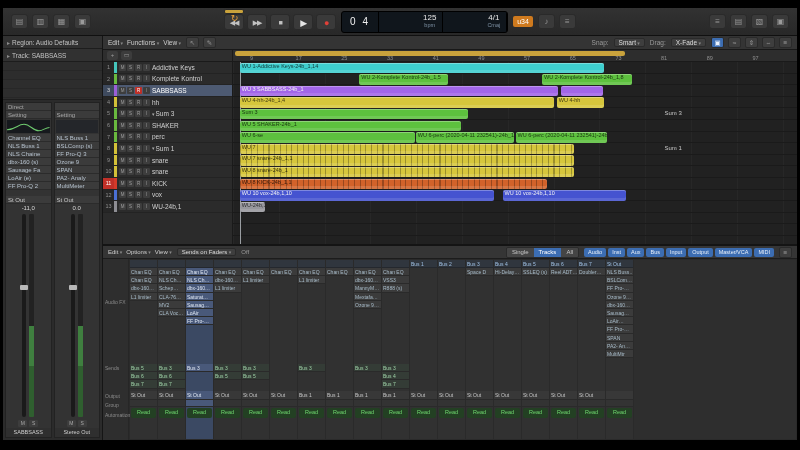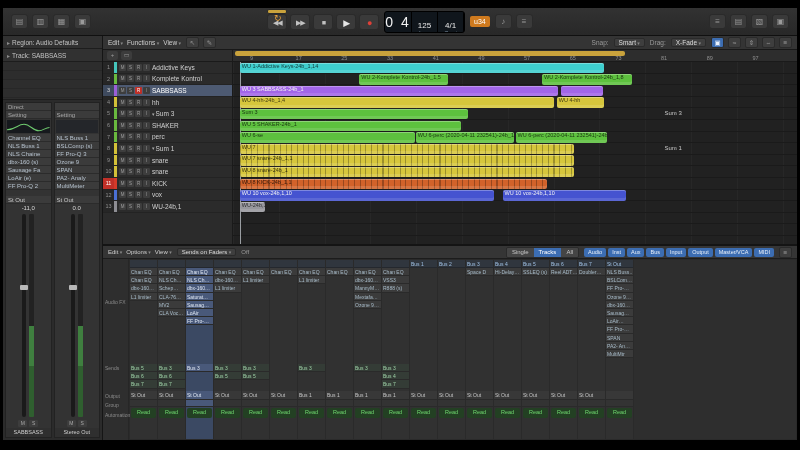--- a/index.html
+++ b/index.html
@@ -17,23 +17,23 @@
   .icon-btn { width:17px; height:15px; background:#3a3a3a; border:1px solid #2a2a2a; border-radius:3px;
     color:#9a9a9a; font-size:8px; line-height:13px; text-align:center; overflow:hidden; }
   .transport { display:flex; gap:3px; align-items:center; }
   .tbtn { width:20px; height:16px; font-size:7px; line-height:16px; text-align:center; color:#c2c2c2;
     background:#3a3a3a; border:1px solid #2a2a2a; border-radius:3px; letter-spacing:-1px; }
   .tbtn.play { font-size:9px; color:#e6e6e6; }
   .tbtn.rec { color:#e04038; font-size:9px; }
   .tbtn.cycle { color:#e8a03a; font-size:9px; }
   .lcd { height:22px; background:#10161c; border:1px solid #000; border-radius:3px;
     display:flex; align-items:stretch; overflow:hidden; }
-  .lcd-pos { font-size:14px; color:#f2f2f2; padding:0 0; display:flex; align-items:center;
+  .lcd-pos { font-size:10px; color:#f2f2f2; padding:0 8px; display:flex; align-items:center;
     border-right:1px solid #000; letter-spacing:2px; }
-  .lcd-sec { padding:9px 6px 0; border-right:1px solid #000; text-align:center; }
+  .lcd-sec { padding:1px 6px 0; border-right:1px solid #000; text-align:center;margin-left:38px; }
   .lcd-main { font-size:8px; color:#e8e8e8; }
   .lcd-sub { font-size:5.5px; color:#7f93a6; }
   .badge { background:#cf7a1e; color:#fff; font-size:7px; line-height:11px; padding:0 4px;
     border-radius:2px; }
 
   
   .main { flex:1; display:flex; overflow:hidden; }
 
   
   .inspector { width:100px; flex:0 0 100px; background:#2b2b2b; border-right:1px solid #151515;

